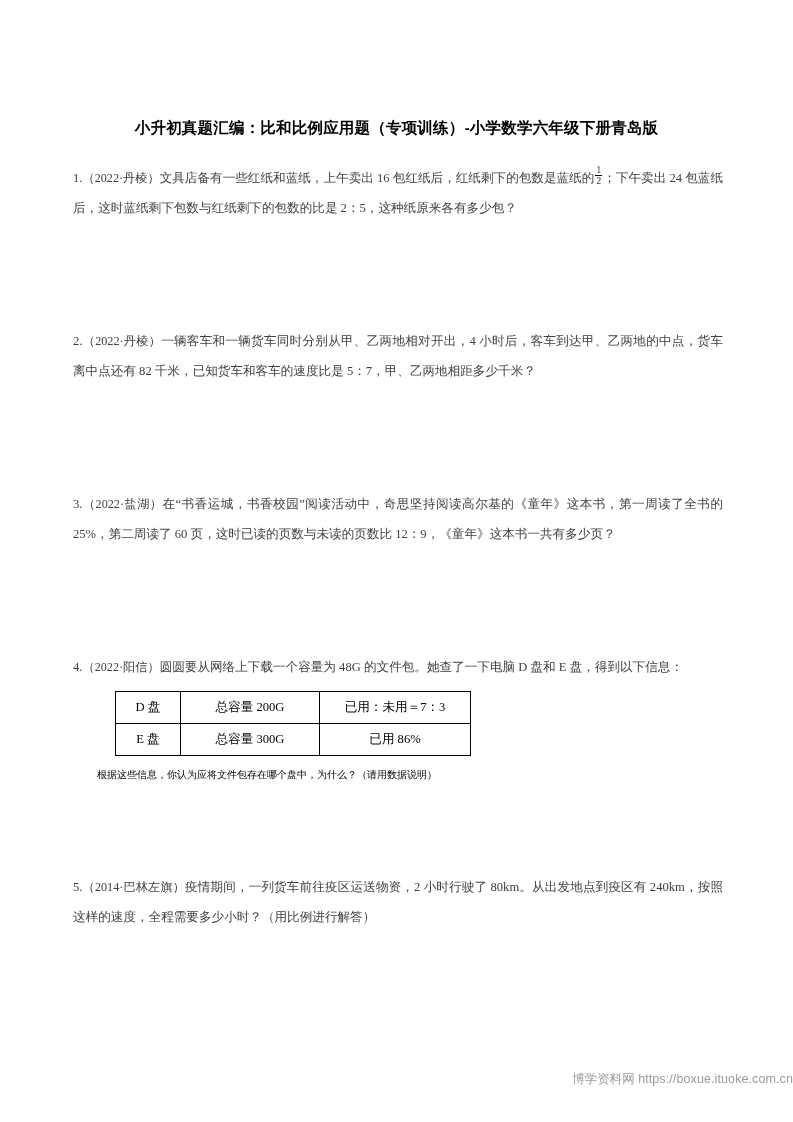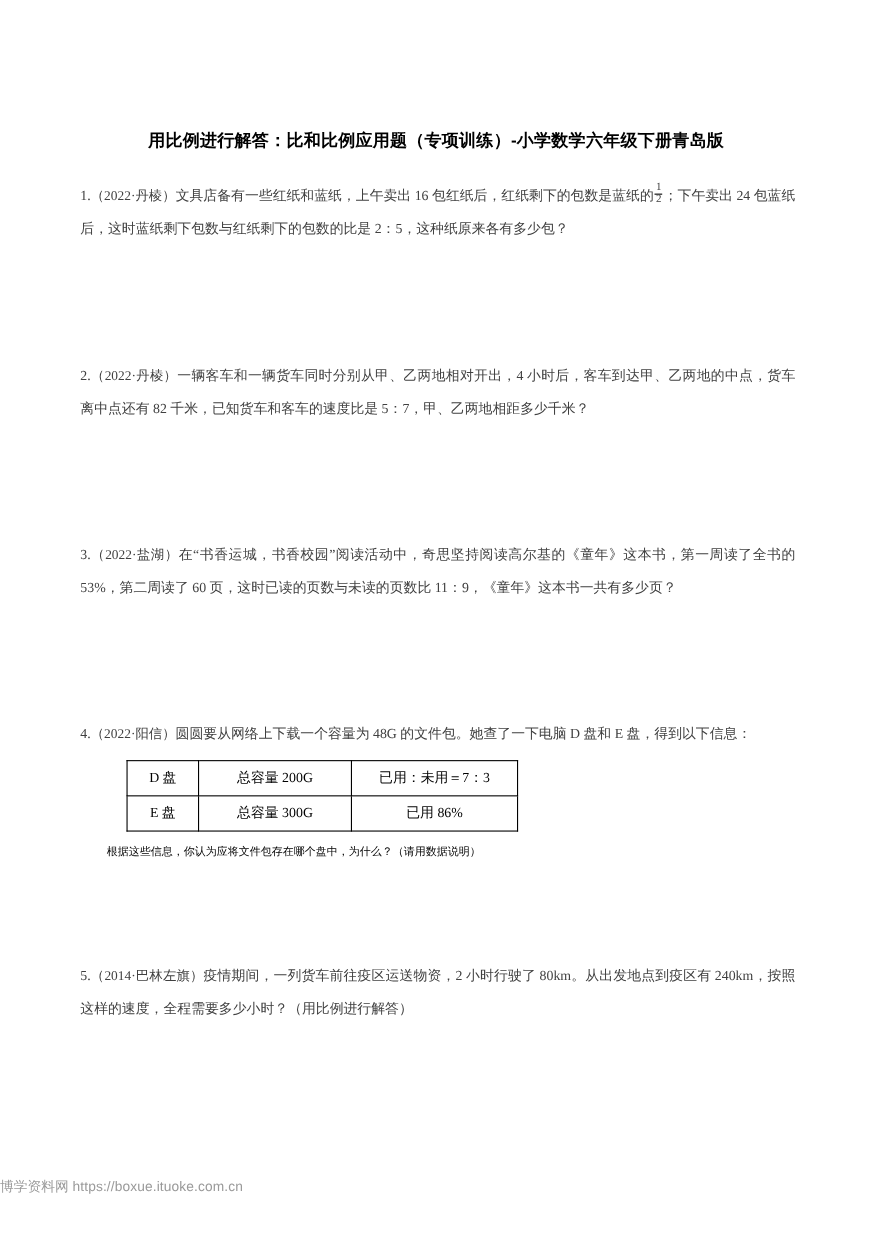--- a/index.html
+++ b/index.html
@@ -100,49 +100,49 @@
     margin-left: 24px;
     font-size: 10px;
     line-height: 30px;
   }
 
   .footer {
     position: absolute;
     left: 0;
     top: 1071px;
     width: 793px;
-    text-align: left;
+    text-align: right;
     font-size: 12.5px;
     color: #9a9a9a;
     font-family: "Liberation Sans", sans-serif;
   }
   .footer .brand { color: #9a9a9a; }
   .footer .url { color: #9a9a9a; letter-spacing: 0.1px; }
 </style>
 </head>
 <body>
 
 <div class="page">
 
-  <div class="doc-title">用比例进行解答：比和比例应用题（专项训练）-小学数学六年级下册青岛版</div>
+  <div class="doc-title">小升初真题汇编：比和比例应用题（专项训练）-小学数学六年级下册青岛版</div>
 
   <div class="content">
 
     <div class="problem">
       <span class="num">1.</span><span class="src">（2022·丹棱）</span><span>文具店备有一些红纸和蓝纸，上午卖出 16 包红纸后，红纸剩下的包数是蓝纸的</span><span class="frac"><span class="top">1</span><span class="bot">2</span></span><span>；下午卖出 24 包蓝纸后，这时蓝纸剩下包数与红纸剩下的包数的比是 2：5，这种纸原来各有多少包？</span>
     </div>
     <div class="gap-1"></div>
 
     <div class="problem">
       <span class="num">2.</span><span class="src">（2022·丹棱）</span><span>一辆客车和一辆货车同时分别从甲、乙两地相对开出，4 小时后，客车到达甲、乙两地的中点，货车离中点还有 82 千米，已知货车和客车的速度比是 5：7，甲、乙两地相距多少千米？</span>
     </div>
     <div class="gap-2"></div>
 
     <div class="problem">
-      <span class="num">3.</span><span class="src">（2022·盐湖）</span><span>在“书香运城，书香校园”阅读活动中，奇思坚持阅读高尔基的《童年》这本书，第一周读了全书的 53%，第二周读了 60 页，这时已读的页数与未读的页数比 11：9，《童年》这本书一共有多少页？</span>
+      <span class="num">3.</span><span class="src">（2022·盐湖）</span><span>在“书香运城，书香校园”阅读活动中，奇思坚持阅读高尔基的《童年》这本书，第一周读了全书的 25%，第二周读了 60 页，这时已读的页数与未读的页数比 12：9，《童年》这本书一共有多少页？</span>
     </div>
     <div class="gap-3"></div>
 
     <div class="problem">
       <span class="num">4.</span><span class="src">（2022·阳信）</span><span>圆圆要从网络上下载一个容量为 48G 的文件包。她查了一下电脑 D 盘和 E 盘，得到以下信息：</span>
     </div>
     <table class="disk-table">
       <tbody>
           <tr>
         <td class="c1">D 盘</td>

